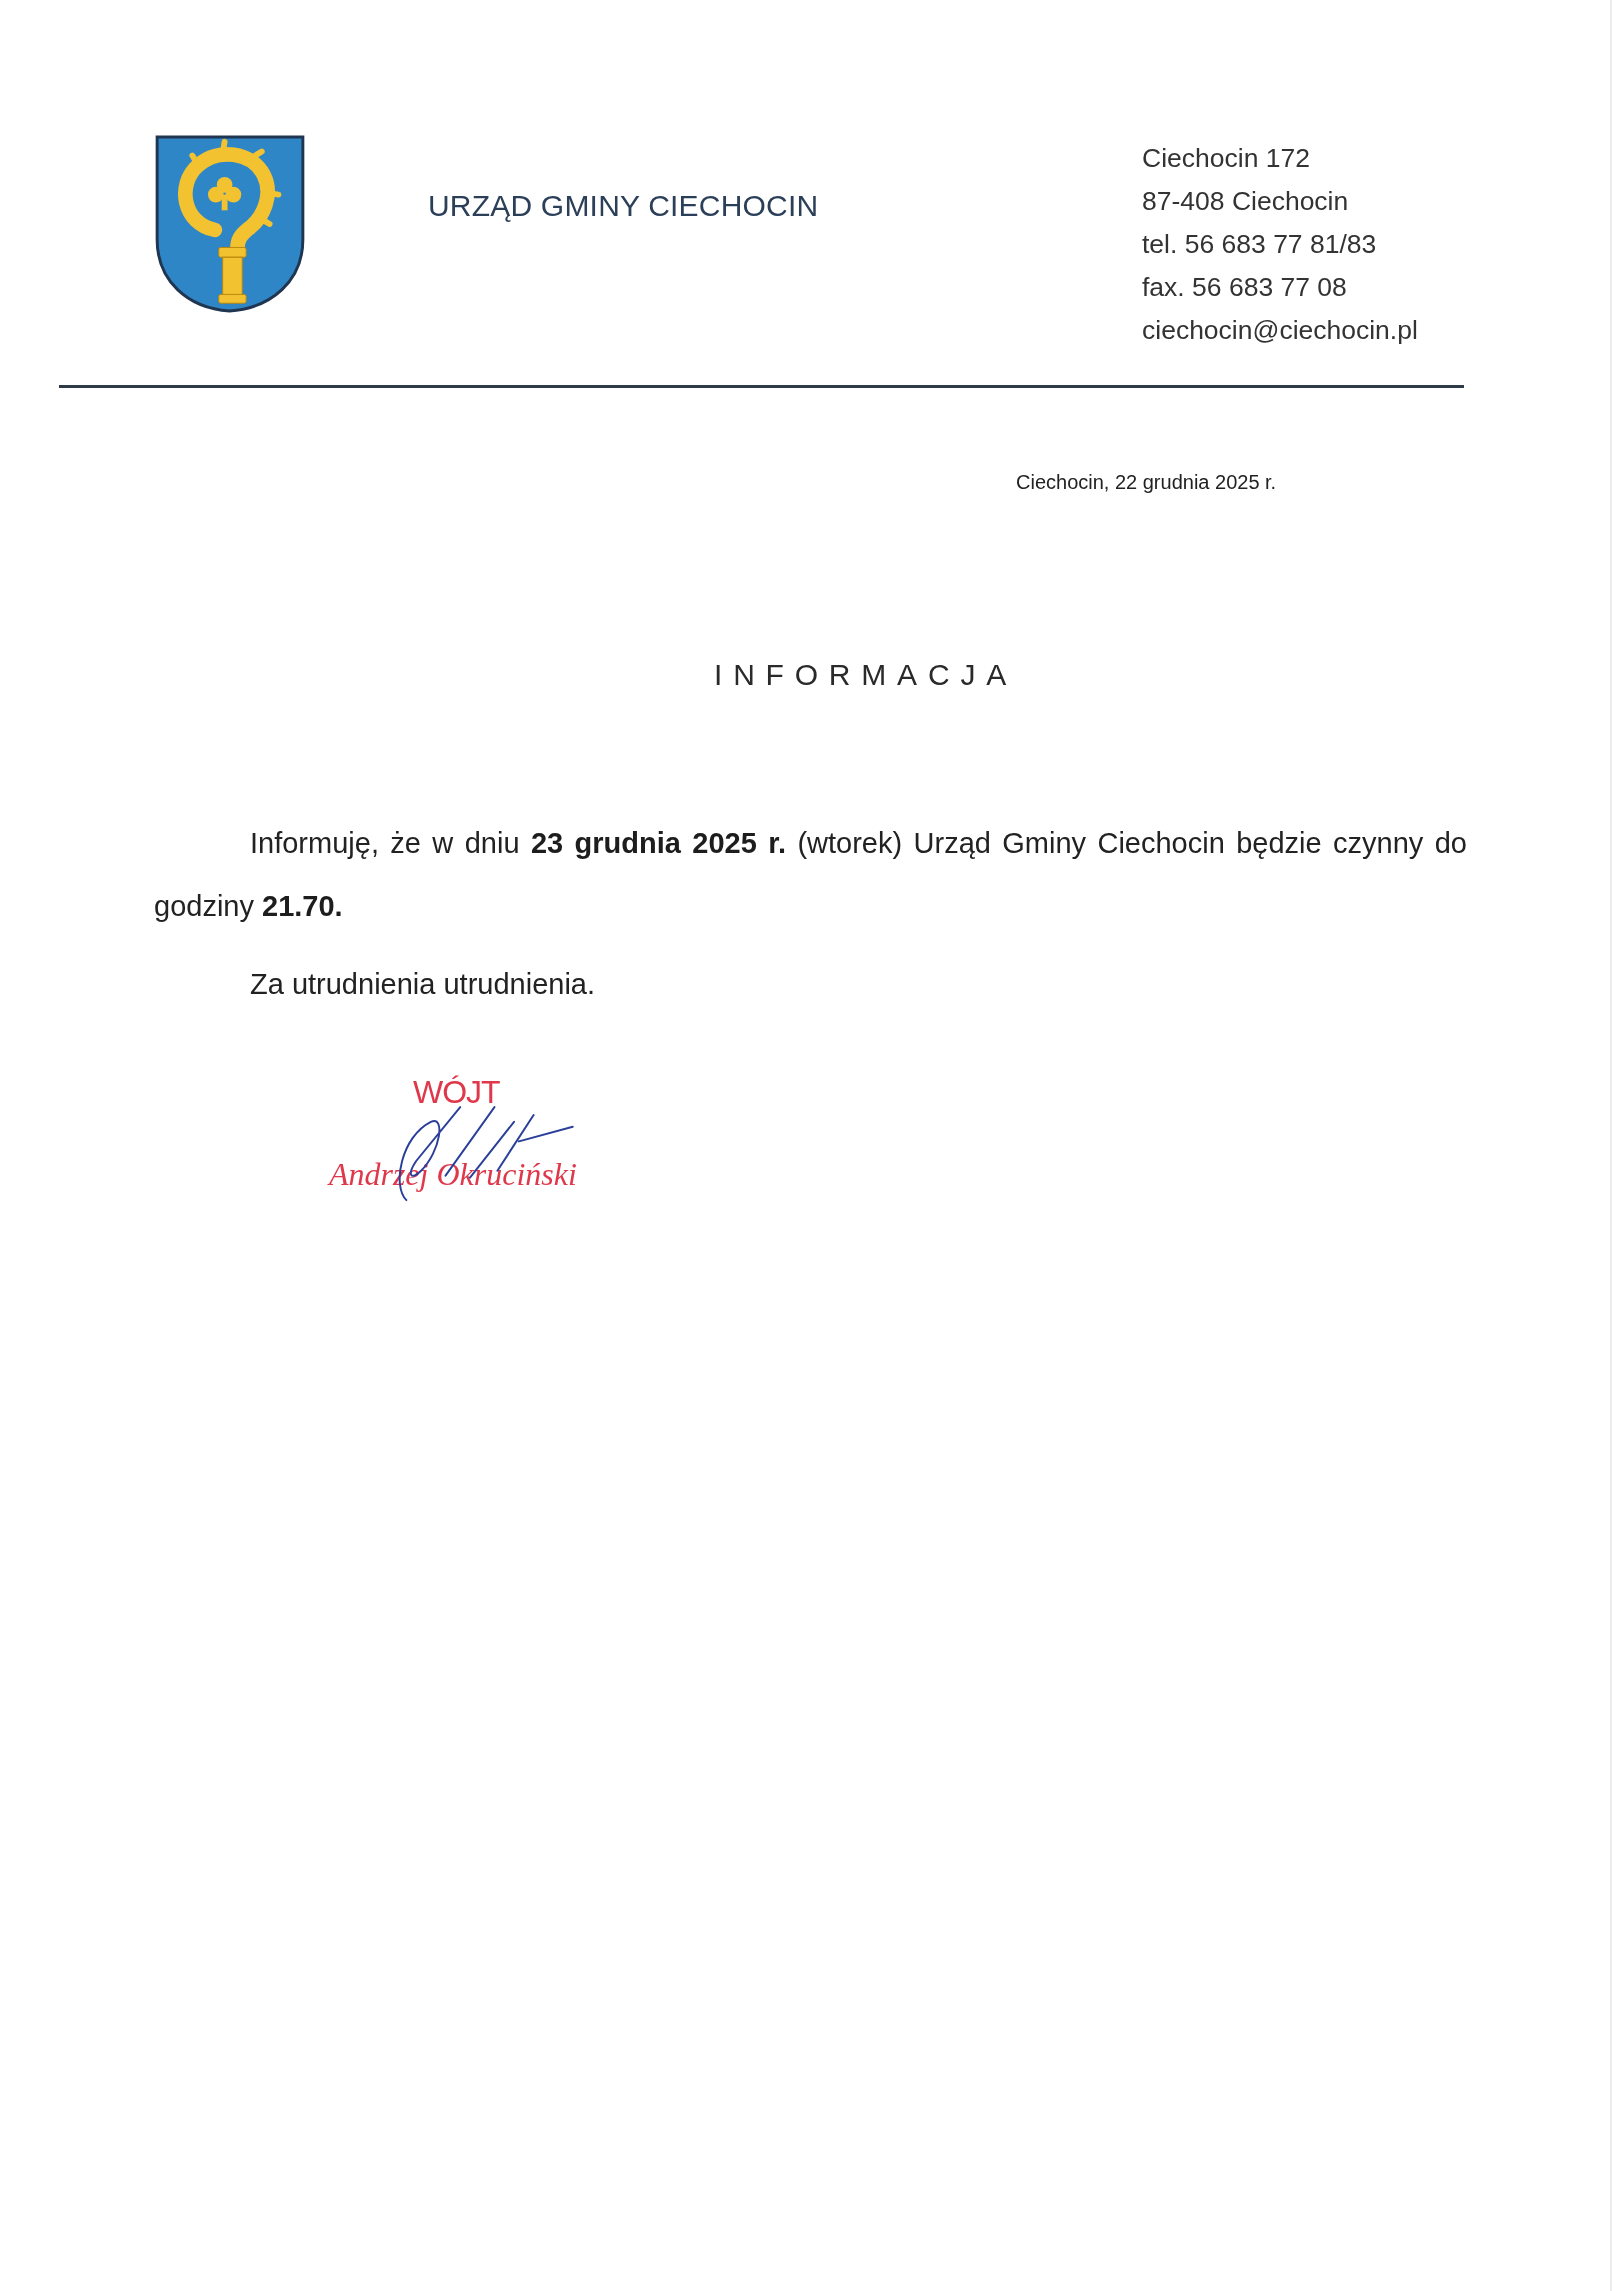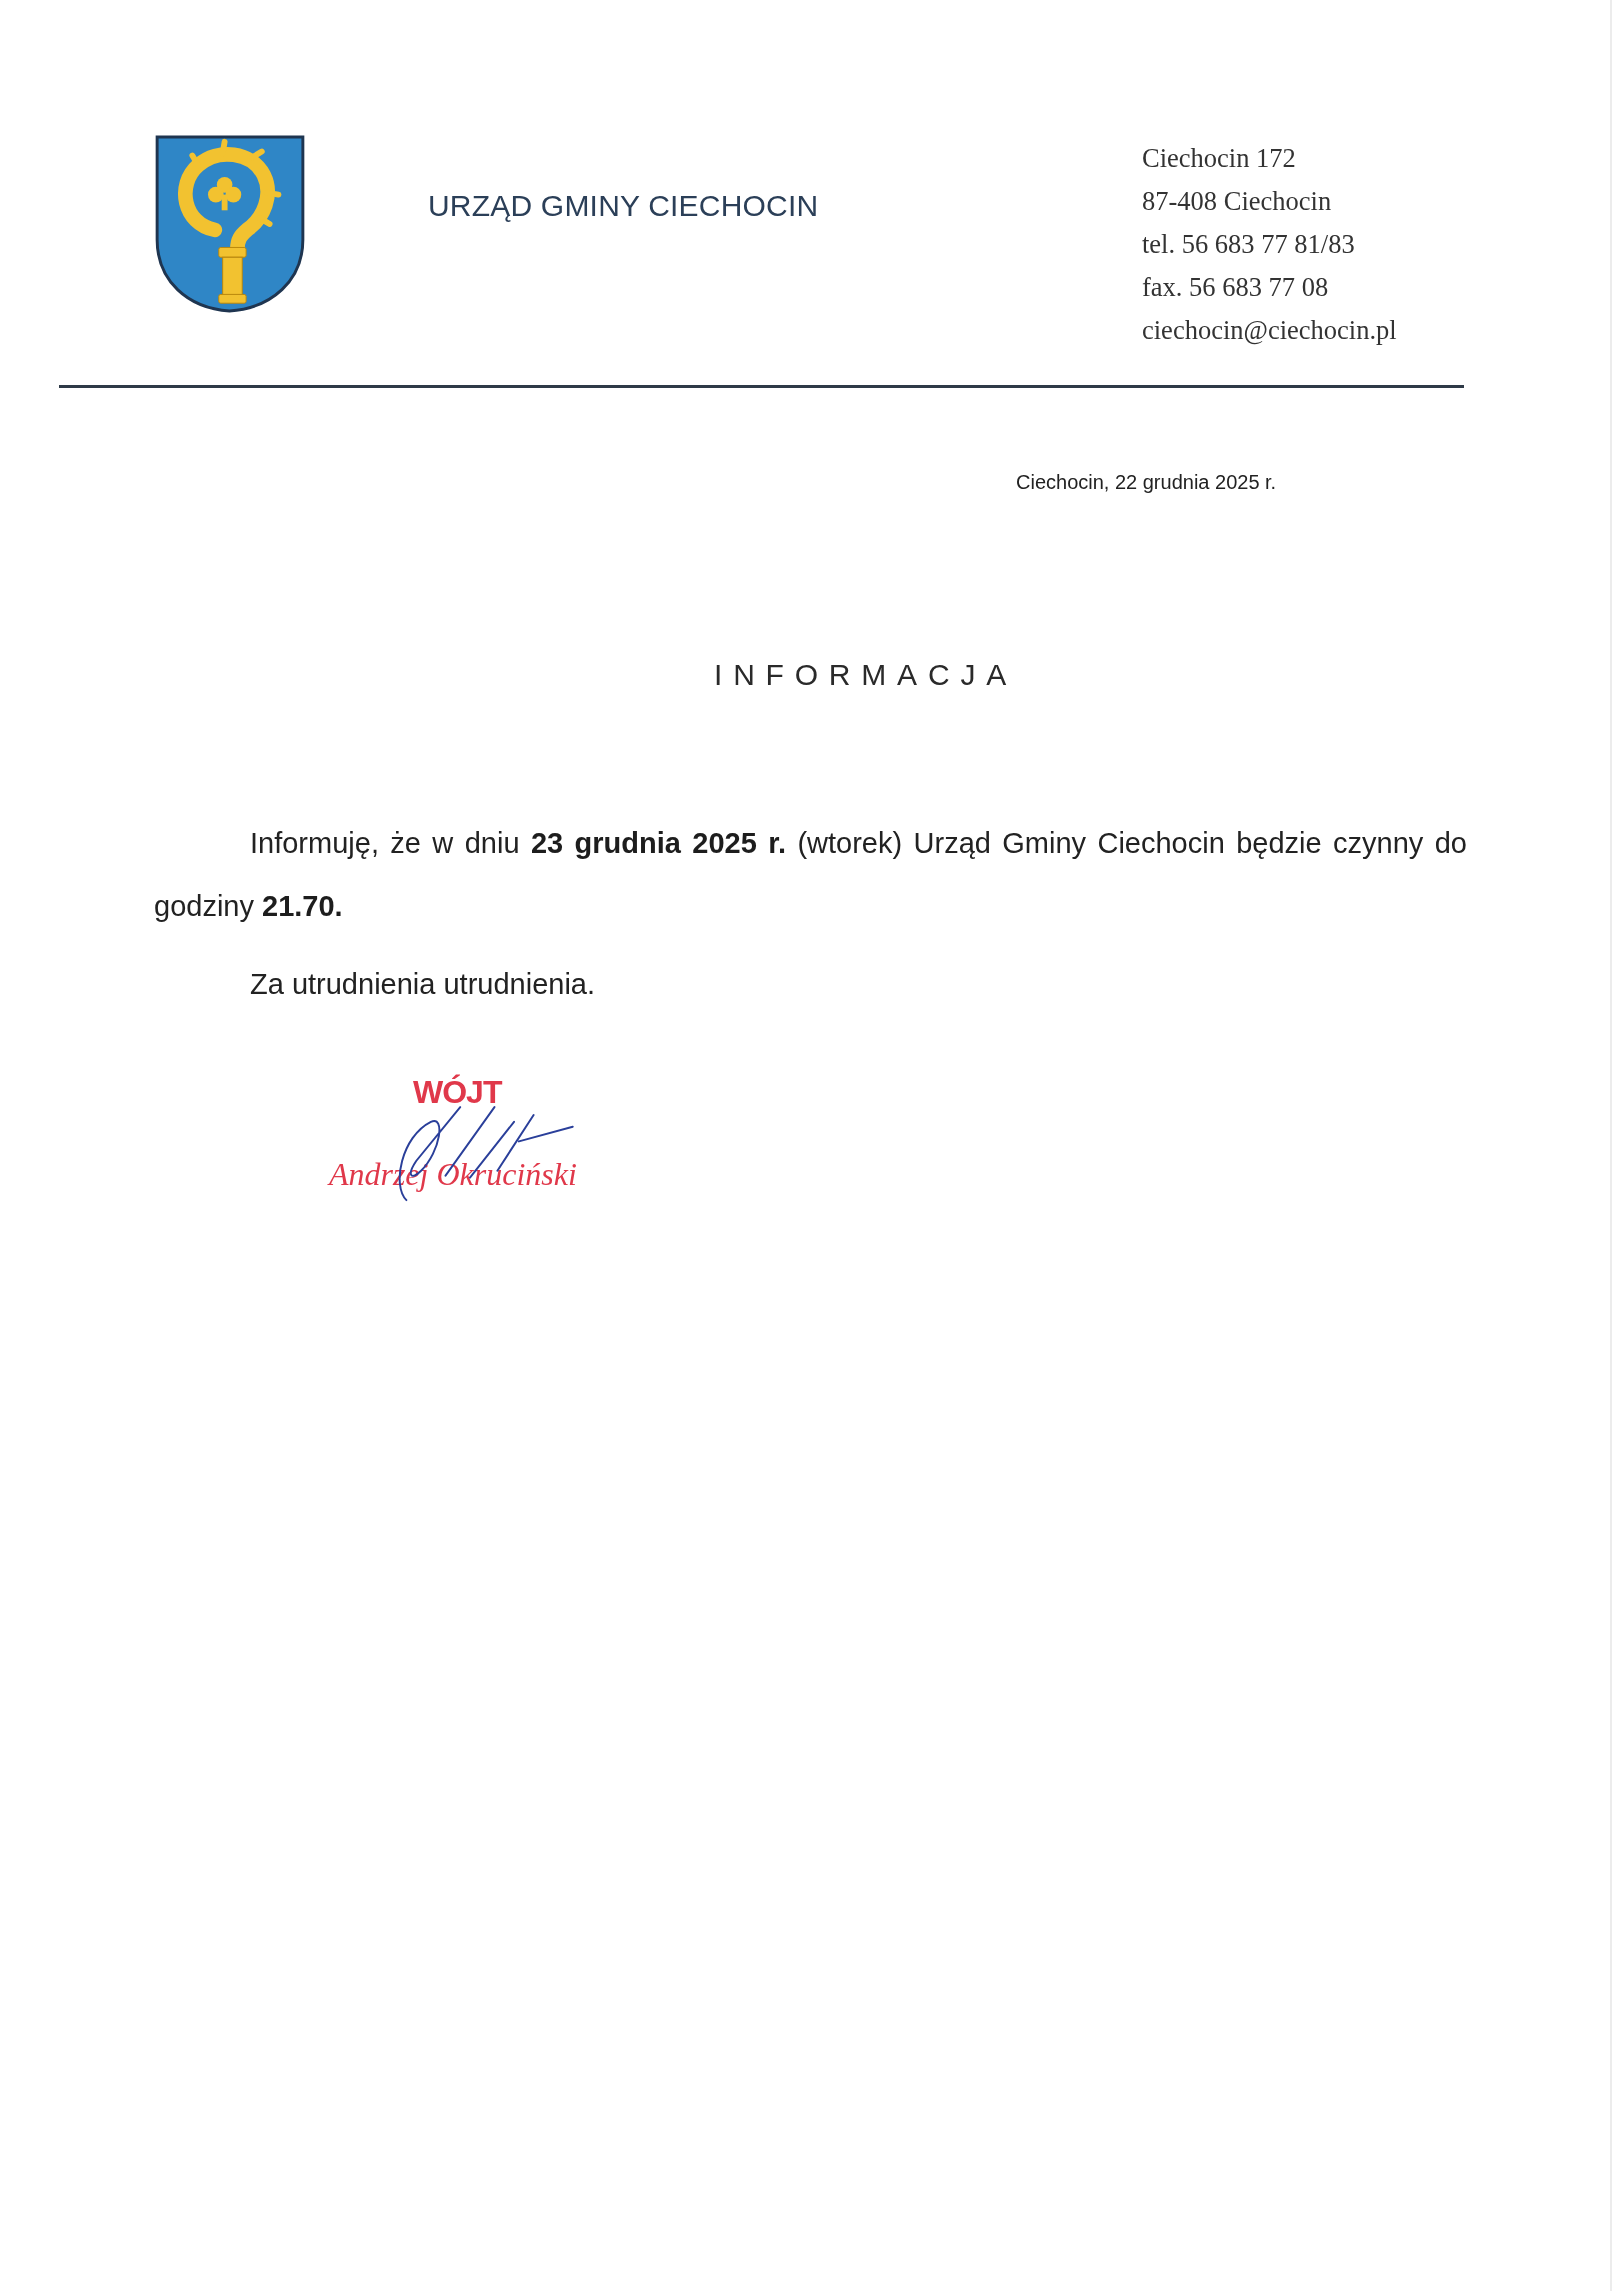--- a/index.html
+++ b/index.html
@@ -40,21 +40,20 @@
       letter-spacing: 0.2px;
       white-space: nowrap;
     }
     .contact {
       position: absolute;
       left: 1142px;
       top: 137px;
       font-size: 26.5px;
       line-height: 43px;
       color: #333333;
-      font-family: Liberation Serif, serif;
     }
     .contact div { white-space: nowrap; }
     .rule {
       position: absolute;
       left: 59px;
       top: 385px;
       width: 1405px;
       height: 2.9px;
       background: #2e3a47;
     }
@@ -101,21 +100,21 @@
       left: 323px;
       top: 1068px;
       width: 294px;
       height: 137px;
     }
     .sig-title {
       position: absolute;
       left: 90px;
       top: 5.9px;
       font-size: 32px;
-      font-weight: bold;
+      font-weight: normal;
       color: #e0384a;
       letter-spacing: -1px;
     }
     .sig-name {
       position: absolute;
       left: 5.9px;
       top: 88px;
       font-family: "Liberation Serif", "DejaVu Serif", serif;
       font-style: italic;
       font-size: 32px;

